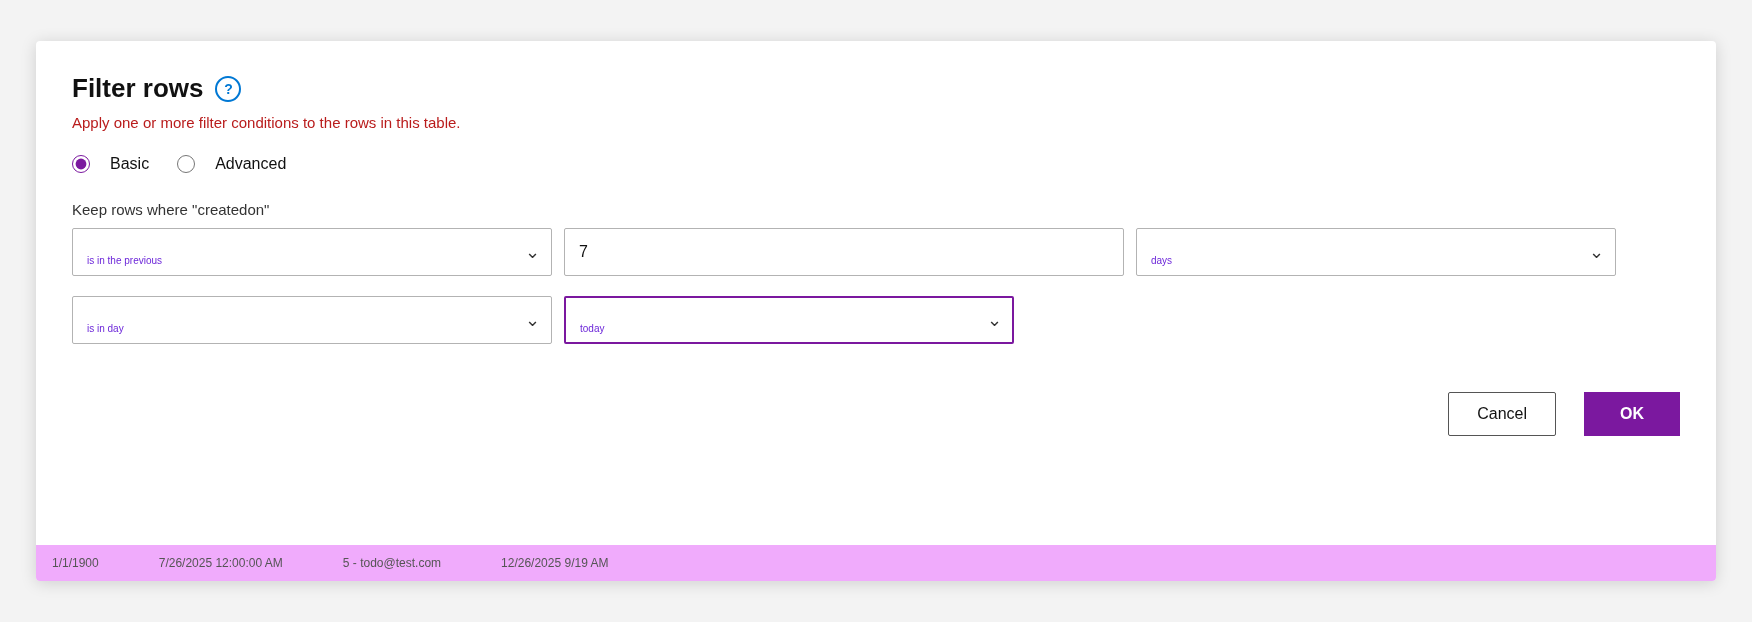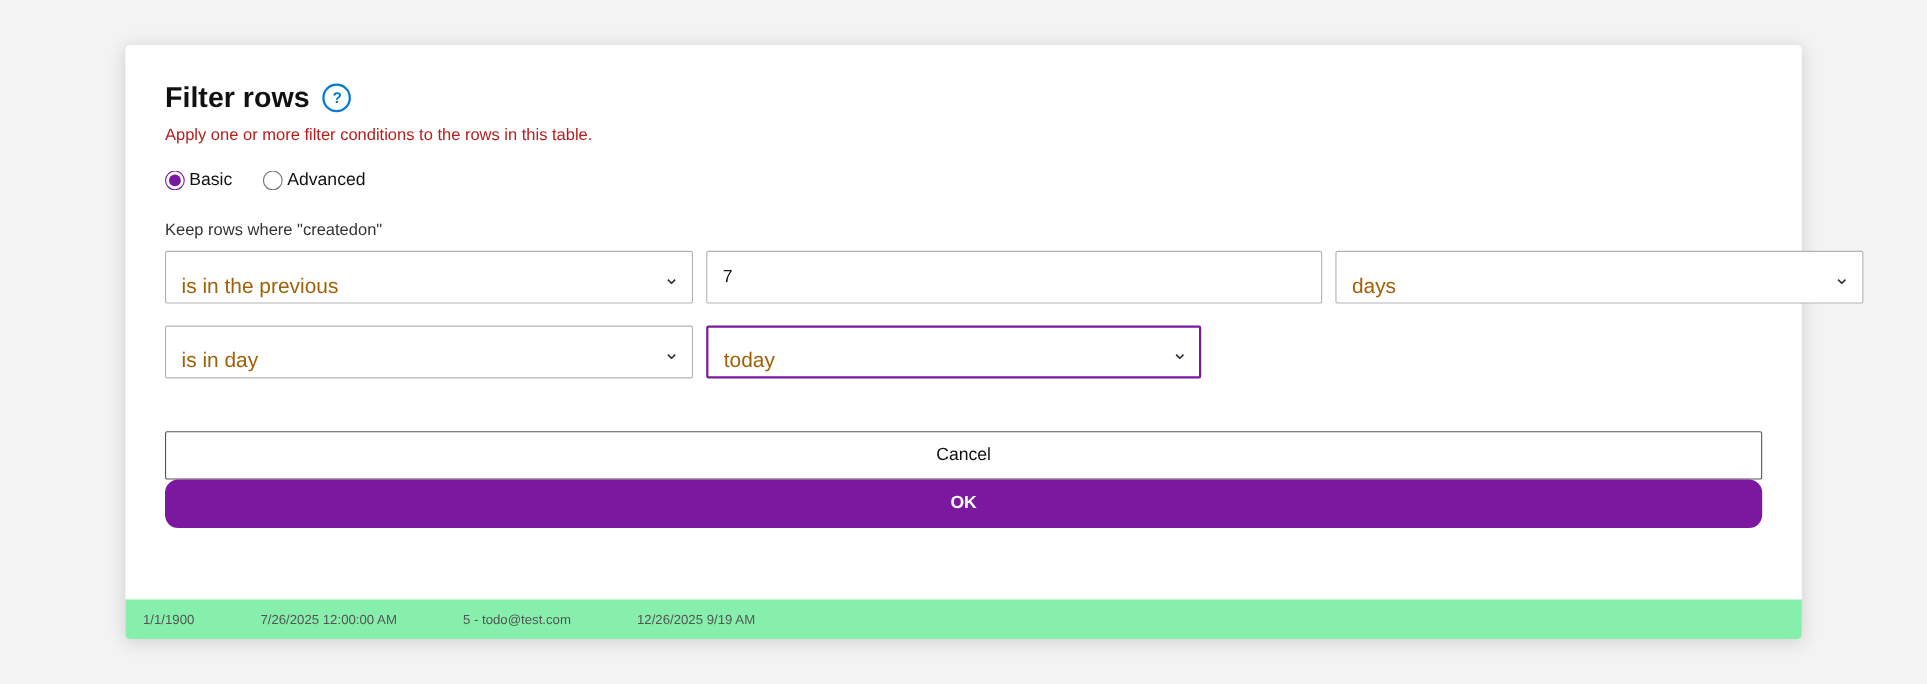--- a/index.html
+++ b/index.html
@@ -16,21 +16,21 @@
       display: flex;
       align-items: center;
       justify-content: center;
     }
 
     .dialog-container {
       background: #ffffff;
       border-radius: 4px;
       box-shadow: 0 2px 16px rgba(0,0,0,0.15);
       padding: 32px 36px 28px 36px;
-      width: 1524px;
+      width: 1680px;
       min-height: 540px;
       position: relative;
     }
 
     .title-row {
       display: flex;
       align-items: center;
       gap: 12px;
       margin-bottom: 10px;
     }
@@ -65,21 +65,21 @@
     .radio-group {
       display: flex;
       align-items: center;
       gap: 28px;
       margin-bottom: 28px;
     }
 
     .radio-option {
       display: flex;
       align-items: center;
-      gap: 4px;
+      gap: 20px;
       cursor: pointer;
     }
 
     .radio-input {
       width: 18px;
       height: 18px;
       accent-color: #7b189f;
       cursor: pointer;
     }
 
@@ -114,22 +114,22 @@
       flex: 0 0 480px;
     }
 
     .select-control {
       width: 100%;
       height: 48px;
       border: 1px solid #b3b3b3;
       border-radius: 2px;
       background: #fff;
       padding: 16px 40px 0 14px;
-      font-size: 19px;
-      color: #a16207;
+      font-size: 10px;
+      color: #6d28d9;
       appearance: none;
       -webkit-appearance: none;
       cursor: pointer;
       outline: none;
     }
 
     .chevron-icon {
       position: absolute;
       right: 12px;
       top: 50%;
@@ -170,23 +170,22 @@
     .filter-row-2 {
       display: flex;
       align-items: flex-end;
       gap: 12px;
       margin-bottom: 40px;
     }
 
     .bottom-buttons {
       display: flex;
       justify-content: flex-end;
-      gap: 0;
+      gap: 28px;
       padding-top: 8px;
-      flex-direction: column;
     }
 
     .btn-cancel {
       height: 44px;
       padding: 0 28px;
       border: 1px solid #555;
       background: #fff;
       color: #111;
       font-size: 16px;
       border-radius: 2px;
@@ -194,31 +193,31 @@
     }
 
     .btn-ok {
       height: 44px;
       padding: 0 36px;
       border: none;
       background: #7b189f;
       color: #fff;
       font-size: 16px;
       font-weight: 600;
-      border-radius: 12px;
+      border-radius: 0;
       cursor: pointer;
     }
 
     .bottom-bar {
       position: absolute;
       bottom: 0;
       left: 0;
       right: 0;
       height: 36px;
-      background: #86efac;
+      background: #f0abfc;
       border-radius: 0 0 4px 4px;
       display: flex;
       align-items: center;
       padding: 0 16px;
       gap: 60px;
       overflow: hidden;
     }
 
     .bottom-bar-item {
       font-size: 12px;

